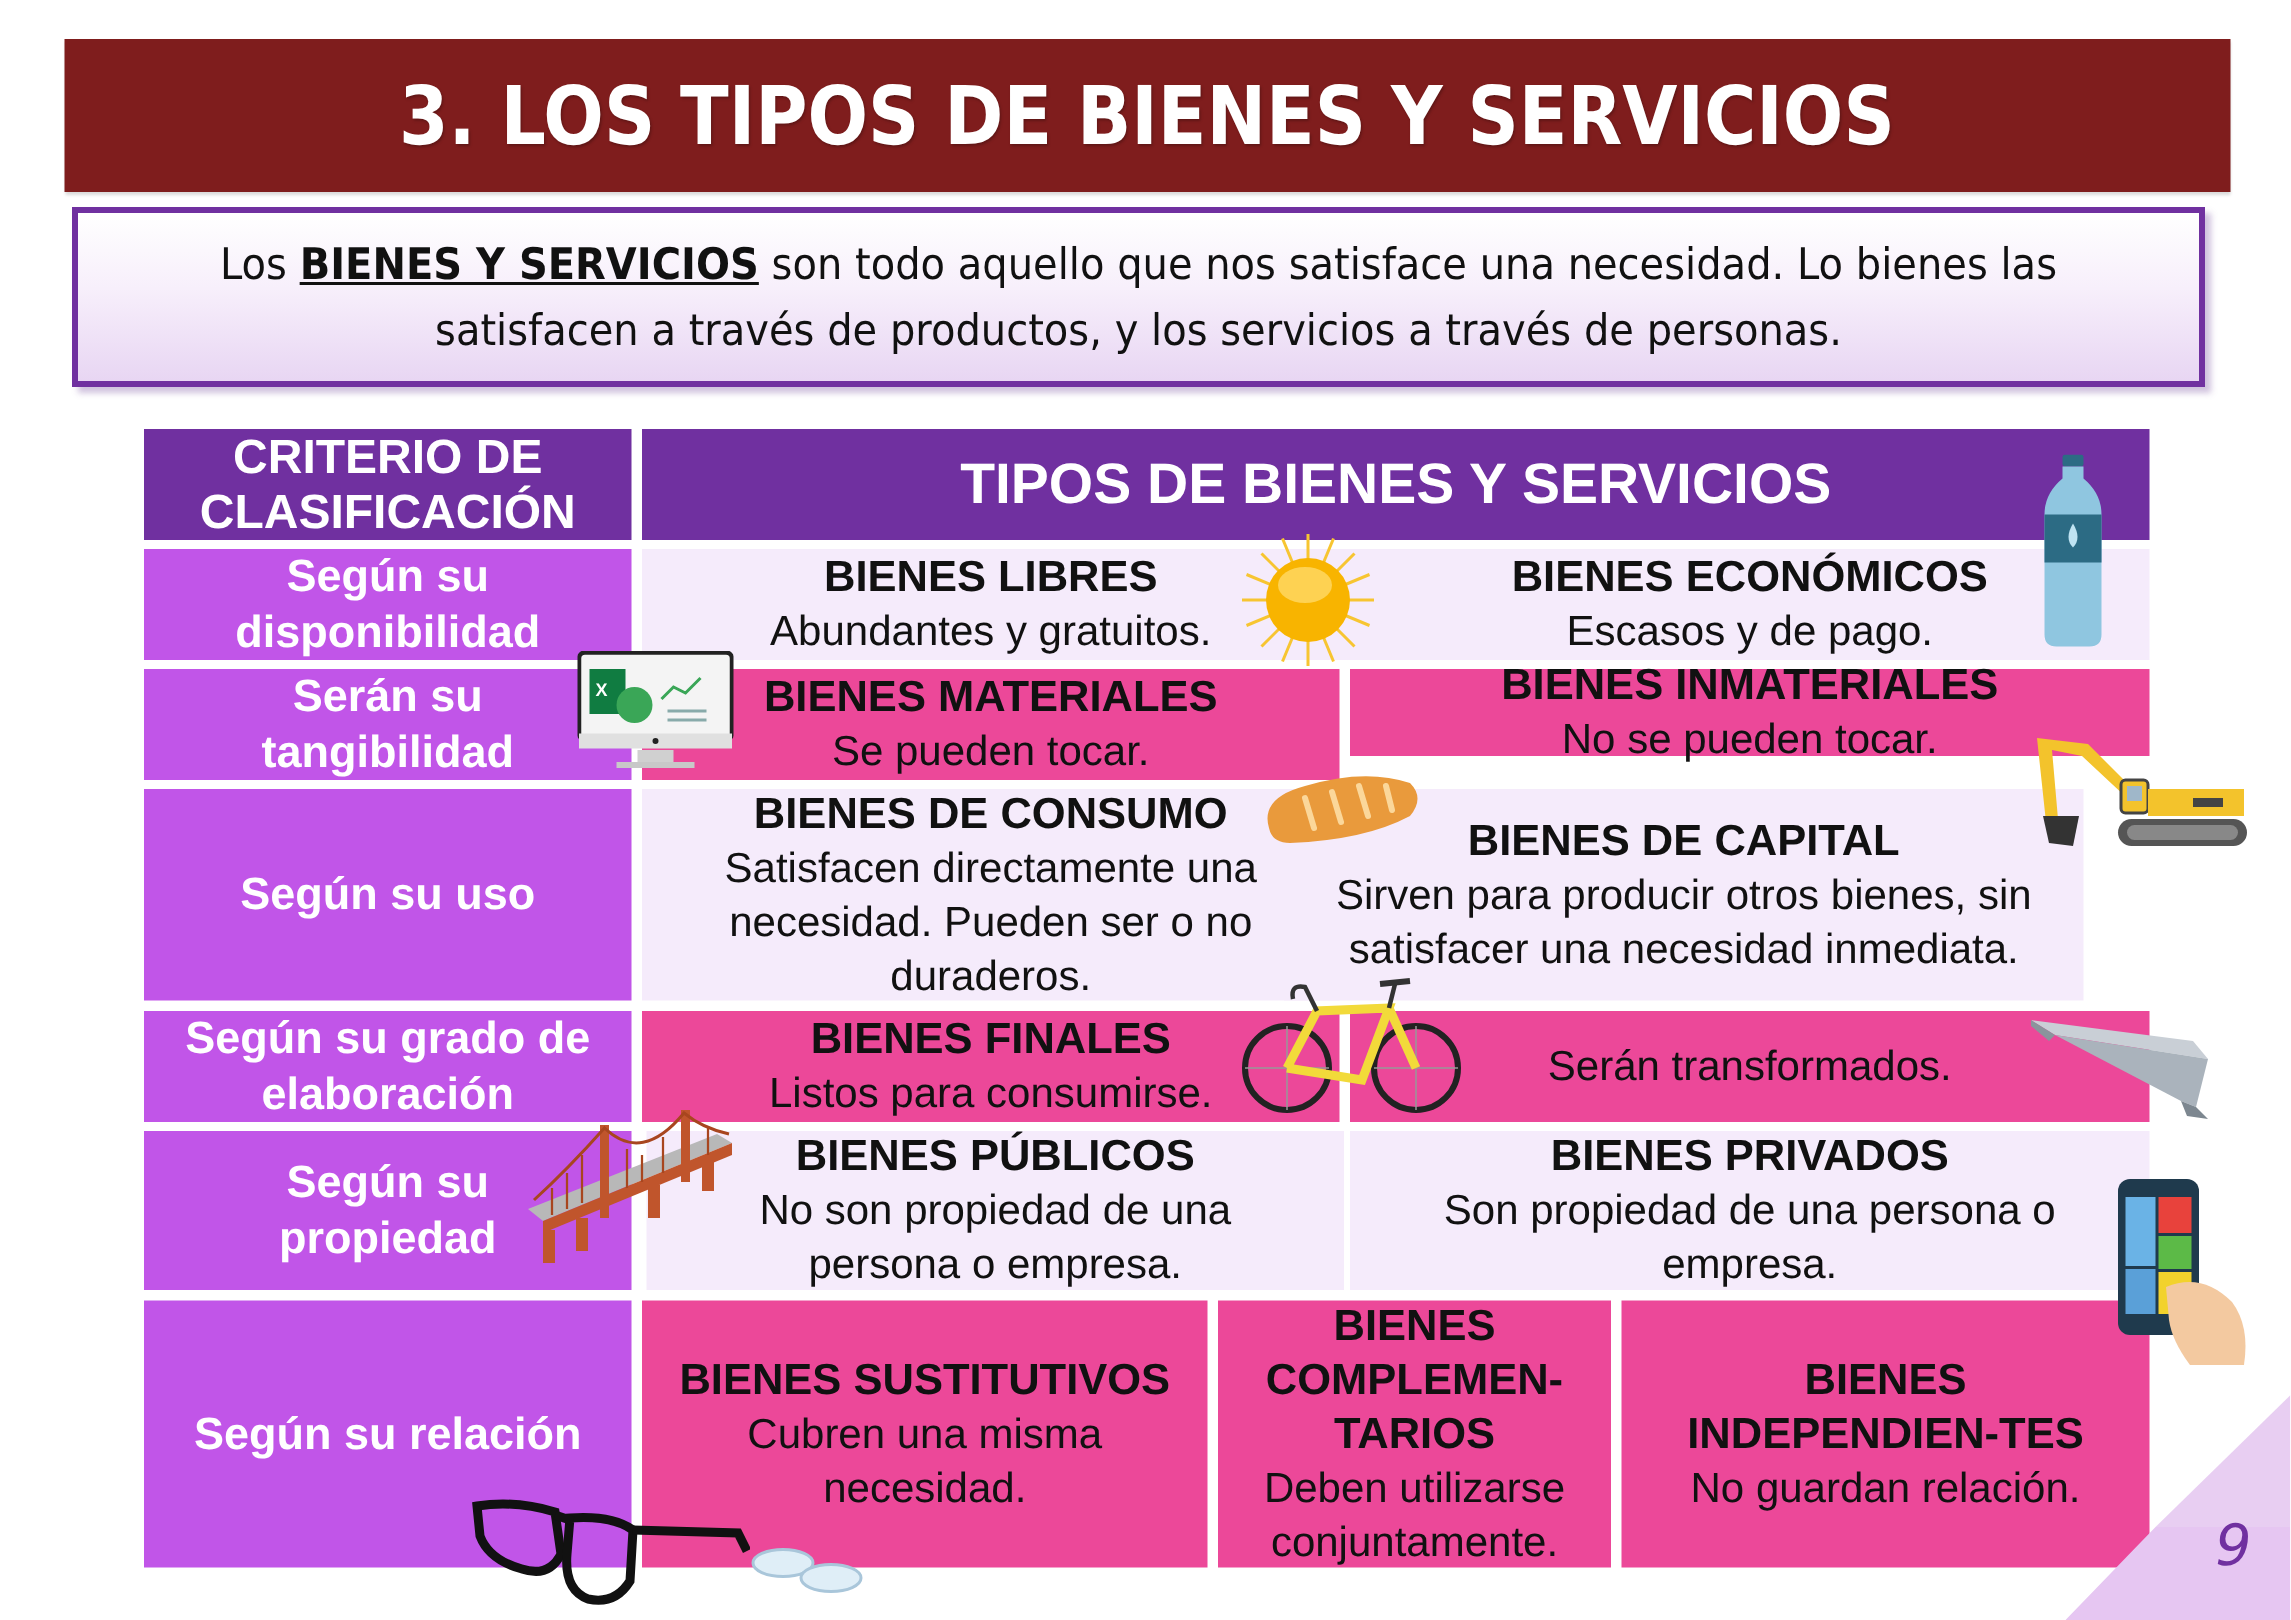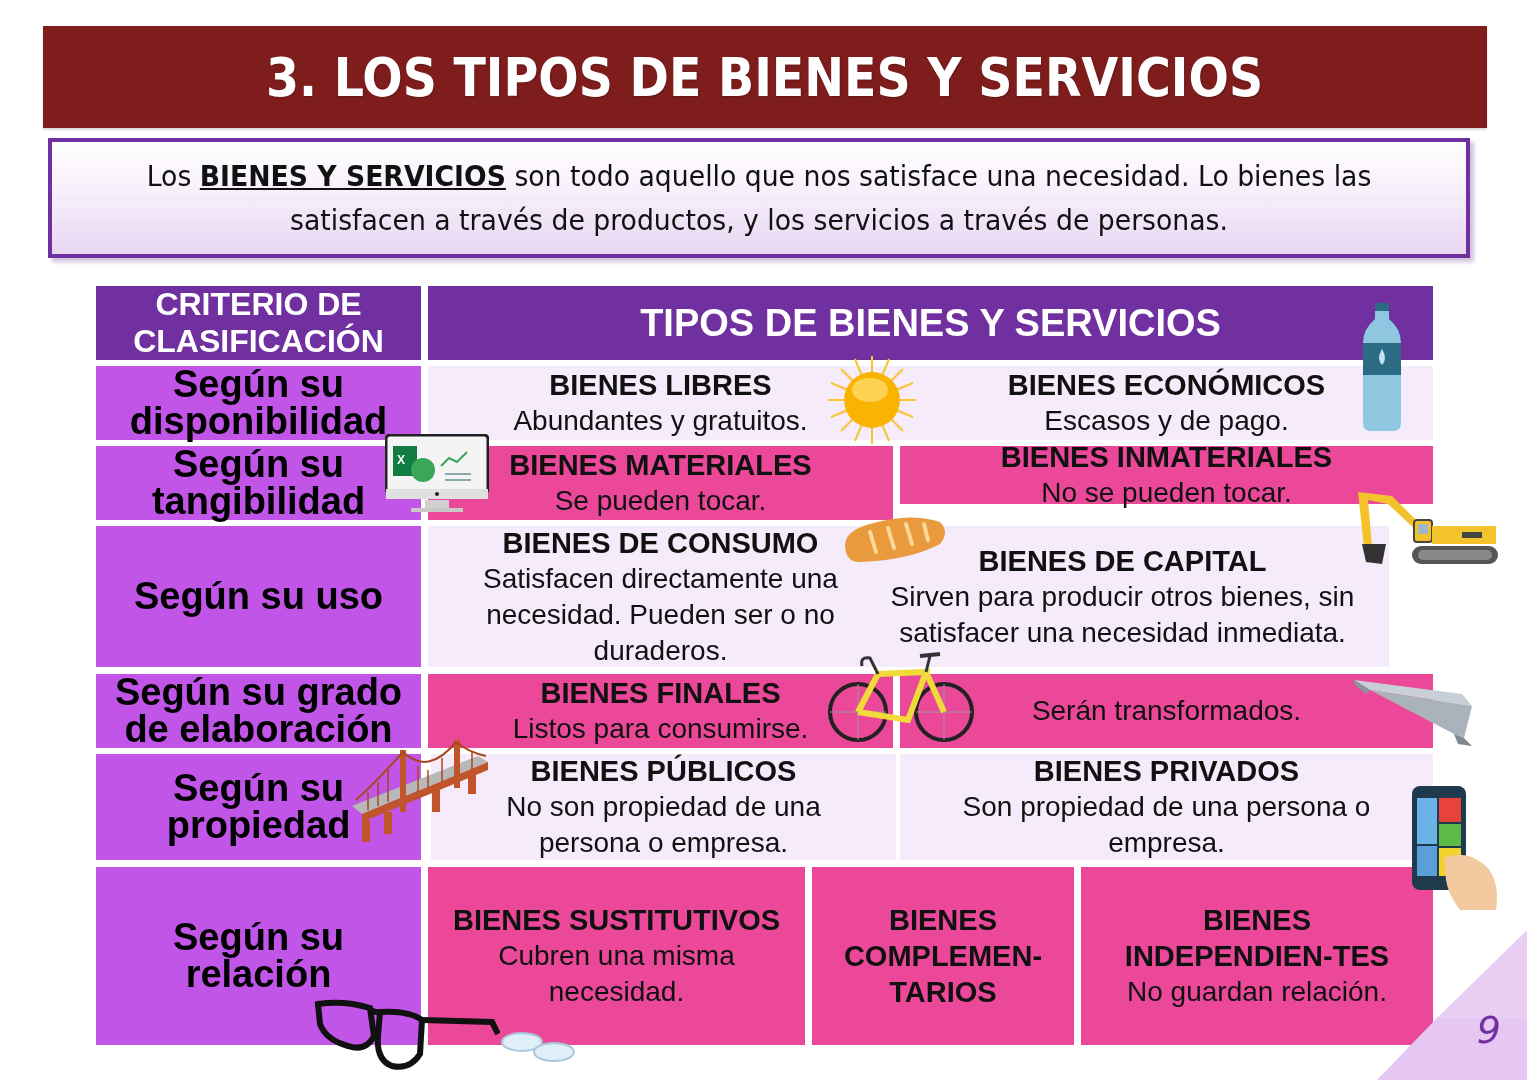--- a/index.html
+++ b/index.html
@@ -29,21 +29,21 @@
   }
   .intro-box p {
     font-family: "DejaVu Sans", sans-serif; font-size: 29px; line-height: 44px; color: #111;
     transform: scaleX(0.92);
   }
   .intro-box b { text-decoration: underline; }
 
   .tbl { position: absolute; left: 96px; top: 286px; width: 1337px; }
   .cell { position: absolute; display: flex; flex-direction: column; align-items: center; justify-content: center; text-align: center; }
   .hdr-dark { background: #7030a0; color: #fff; font-weight: bold; }
-  .crit { background: #c155e8; color: #000000; font-weight: bold; font-size: 38px; line-height: 37px; }
+  .crit { background: #c155e8; color: #ffffff; font-weight: bold; font-size: 30px; line-height: 37px; }
   .light1 { background: #f5ebfb; }
   .light2 { background: #ec4899; }
   .type-title { font-weight: bold; font-size: 29px; line-height: 36px; color: #111; }
   .type-desc { font-size: 28px; line-height: 36px; color: #111; }
 
   .icon { position: absolute; }
   .page-corner {
     position: absolute; right: 0; bottom: 0; width: 150px; height: 150px;
   }
   .page-num {
@@ -78,21 +78,21 @@
   <div class="cell" style="left:332px;top:80px;width:465px;height:74px;">
     <div class="type-title">BIENES LIBRES</div>
     <div class="type-desc">Abundantes y gratuitos.</div>
   </div>
   <div class="cell" style="left:804px;top:80px;width:533px;height:74px;">
     <div class="type-title">BIENES ECONÓMICOS</div>
     <div class="type-desc">Escasos y de pago.</div>
   </div>
 
   <div class="cell crit" style="left:0;top:160px;width:325px;height:74px;padding:0 60px;">
-    <span>Según su tangibilidad</span>
+    <span>Serán su tangibilidad</span>
   </div>
   <div class="cell light2" style="left:332px;top:160px;width:465px;height:74px;">
     <div class="type-title">BIENES MATERIALES</div>
     <div class="type-desc">Se pueden tocar.</div>
   </div>
   <div class="cell light2" style="left:804px;top:160px;width:533px;height:58px;">
     <div class="type-title">BIENES INMATERIALES</div>
     <div class="type-desc">No se pueden tocar.</div>
   </div>
 
@@ -133,20 +133,21 @@
 
   <div class="cell crit" style="left:0;top:581px;width:325px;height:178px;">
     <span>Según su relación</span>
   </div>
   <div class="cell light2" style="left:332px;top:581px;width:377px;height:178px;padding:0 50px;">
     <div class="type-title" style="white-space:nowrap;">BIENES SUSTITUTIVOS</div>
     <div class="type-desc">Cubren una misma necesidad.</div>
   </div>
   <div class="cell light2" style="left:716px;top:581px;width:262px;height:178px;padding:0 20px;">
     <div class="type-title" style="word-break:break-word;">BIENES COMPLEMEN-TARIOS</div>
+    <div class="type-desc">Deben utilizarse conjuntamente.</div>
   </div>
   <div class="cell light2" style="left:985px;top:581px;width:352px;height:178px;padding:0 30px;">
     <div class="type-title">BIENES INDEPENDIEN-TES</div>
     <div class="type-desc">No guardan relación.</div>
   </div>
 </div>
 
 <svg class="icon" style="left:1361px;top:303px;" width="42" height="130" viewBox="0 0 42 130">
   <rect x="14" y="0" width="14" height="8" rx="2" fill="#2c6b84"></rect>
   <path d="M14 8 L28 8 L28 16 Q40 26 40 40 L40 120 Q40 128 32 128 L10 128 Q2 128 2 120 L2 40 Q2 26 14 16 Z" fill="#8fc6e0"></path>

